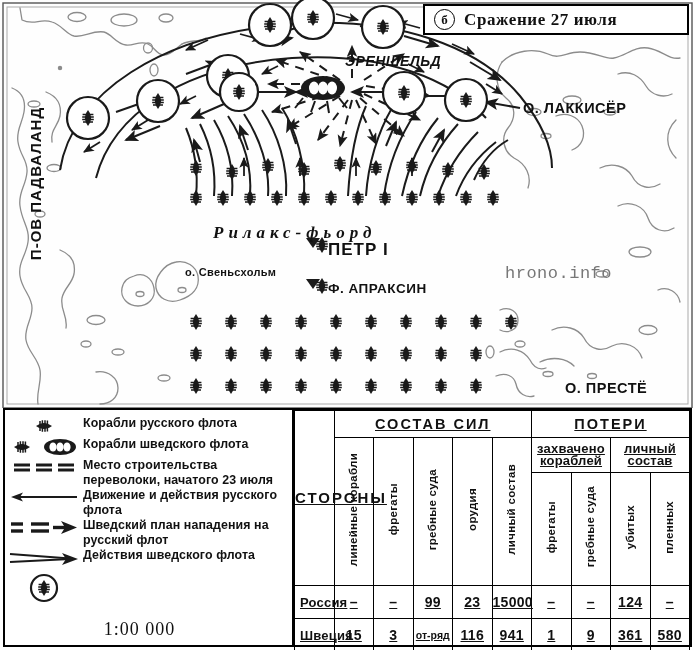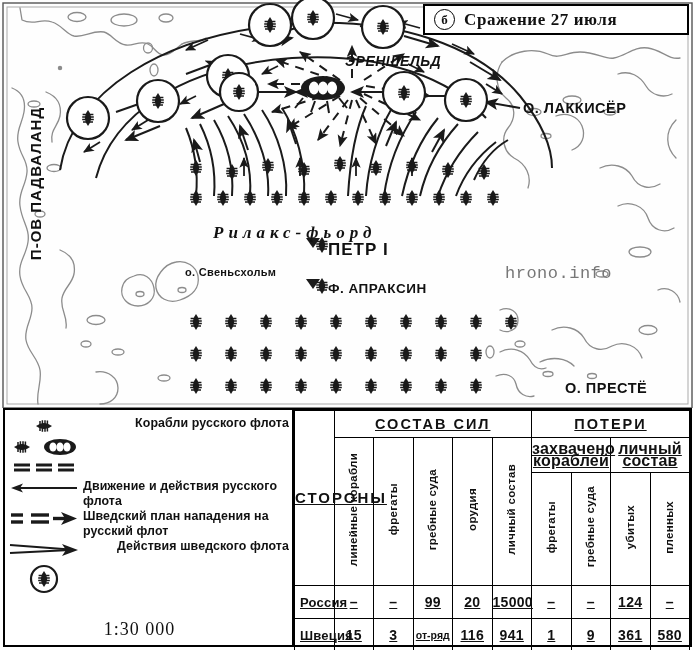--- a/index.html
+++ b/index.html
@@ -38,36 +38,36 @@
   #titlebox .ttxt{margin-left:9px;font-size:17px;font-weight:bold;letter-spacing:.6px;
             font-family:"Liberation Serif",serif;}
 
   
   #bottom{position:absolute;left:3px;top:408px;width:689px;height:239px;
           border:2px solid #000;box-sizing:border-box;display:flex;background:#fff;}
 
   
   #legend{width:289px;border-right:2px solid #000;box-sizing:border-box;
           position:relative;padding:6px 0 0 0;}
-  .lgrow{display:flex;align-items:flex-start;min-height:20px;margin-bottom:1px;justify-content:space-between;}
+  .lgrow{display:flex;align-items:flex-start;min-height:20px;margin-bottom:1px;}
   .lgsym{width:78px;flex:none;display:flex;align-items:center;justify-content:center;
          padding-top:2px;}
   .lgtxt{font-size:12.4px;font-weight:bold;line-height:14.5px;letter-spacing:.1px;
          padding-right:3px;}
   #scale{position:absolute;left:0;right:0;bottom:5px;text-align:center;
          font-size:18px;font-family:"Liberation Serif",serif;letter-spacing:1px;
          padding-right:18px;}
 
   
   #tablewrap{flex:1;}
   table{border-collapse:collapse;width:100%;height:100%;table-layout:fixed;}
   td,th{border:1.6px solid #000;text-align:center;vertical-align:middle;
         font-weight:bold;padding:0;text-decoration:underline;}
   .grp{font-size:14.5px;letter-spacing:2px;height:26px;}
-  .sub2{font-size:16px;line-height:12.5px;height:34px;letter-spacing:.2px;margin-top:40px;}
+  .sub2{font-size:13px;line-height:12.5px;height:34px;letter-spacing:.2px;margin-top:40px;}
   .vert{height:112px;}
   .vert span{display:inline-block;writing-mode:vertical-rl;transform:rotate(180deg);
              font-size:11.5px;line-height:13px;letter-spacing:.3px;text-align:center;}
   .sides span{font-size:15px;letter-spacing:2px;line-height:17px;}
   .sidecell{font-size:13px;letter-spacing:.2px;height:32px;text-align:left;
             padding-left:5px;}
   .dat{font-size:14px;height:32px;letter-spacing:.3px;}
   .dat.small{font-size:10.5px;line-height:11px;letter-spacing:0;}
 </style>
 </head>
@@ -514,35 +514,37 @@
                 <use href="#shipg"></use>
               </g>
             <g transform="translate(52,8)">
               <ellipse rx="16" ry="8" fill="#1a1a1a"></ellipse>
               <ellipse cx="-7" rx="3.6" ry="4.6" fill="#fff"></ellipse>
               <ellipse cx="0" rx="3.6" ry="4.6" fill="#fff"></ellipse>
               <ellipse cx="7" rx="3.6" ry="4.6" fill="#fff"></ellipse>
             </g>
           </svg>
         </div>
+        <div class="lgtxt">Корабли шведского флота</div>
       </div>
 
       <div class="lgrow">
         <div class="lgsym">
           <svg width="64" height="14" viewBox="0 0 64 14">
             <g stroke="#1a1a1a" stroke-width="3">
               <path d="M2,5 L18,5"></path>
                 <path d="M24,5 L40,5"></path>
                 <path d="M46,5 L62,5"></path>
               <path d="M2,10 L18,10"></path>
                 <path d="M24,10 L40,10"></path>
                 <path d="M46,10 L62,10"></path>
             </g>
           </svg>
         </div>
+        <div class="lgtxt">Место строительства переволоки, начатого 23 июля</div>
       </div>
 
       <div class="lgrow">
         <div class="lgsym">
           <svg width="70" height="14" viewBox="0 0 70 14">
             <path d="M68,7 L8,7" stroke="#1a1a1a" stroke-width="2.2" fill="none"></path>
             <path d="M2,7 L14,2.6 L11,7 L14,11.4 Z" fill="#1a1a1a"></path>
           </svg>
         </div>
         <div class="lgtxt">Движение и действия русского флота</div>
@@ -579,21 +581,21 @@
         <div class="lgsym">
           <svg width="34" height="34" viewBox="0 0 34 34">
             <circle cx="17" cy="17" r="13" fill="#fff" stroke="#1a1a1a" stroke-width="2.2"></circle>
             <g transform="translate(17,17)">
                 <use href="#shipg"></use>
               </g>
           </svg>
         </div>
       </div>
 
-      <div id="scale">1:30 000</div>
+      <div id="scale">1:00 000</div>
     </div>
 
     <div id="tablewrap">
       <table>
         <tbody>
             <tr>
           <td rowspan="3" class="sides">
             <span>СТОРОНЫ</span>
           </td>
           <td colspan="5" class="grp">СОСТАВ СИЛ</td>
@@ -613,21 +615,21 @@
           <td class="vert"><span>гребные суда</span></td>
           <td class="vert"><span>убитых</span></td>
           <td class="vert"><span>пленных</span></td>
         </tr>
 
         <tr>
           <td class="sidecell">Россия</td>
           <td class="dat">–</td>
           <td class="dat">–</td>
           <td class="dat">99</td>
-          <td class="dat">20</td>
+          <td class="dat">23</td>
           <td class="dat">15000</td>
           <td class="dat">–</td>
           <td class="dat">–</td>
           <td class="dat">124</td>
           <td class="dat">–</td>
         </tr>
         <tr>
           <td class="sidecell">Швеция</td>
           <td class="dat">15</td>
           <td class="dat">3</td>

